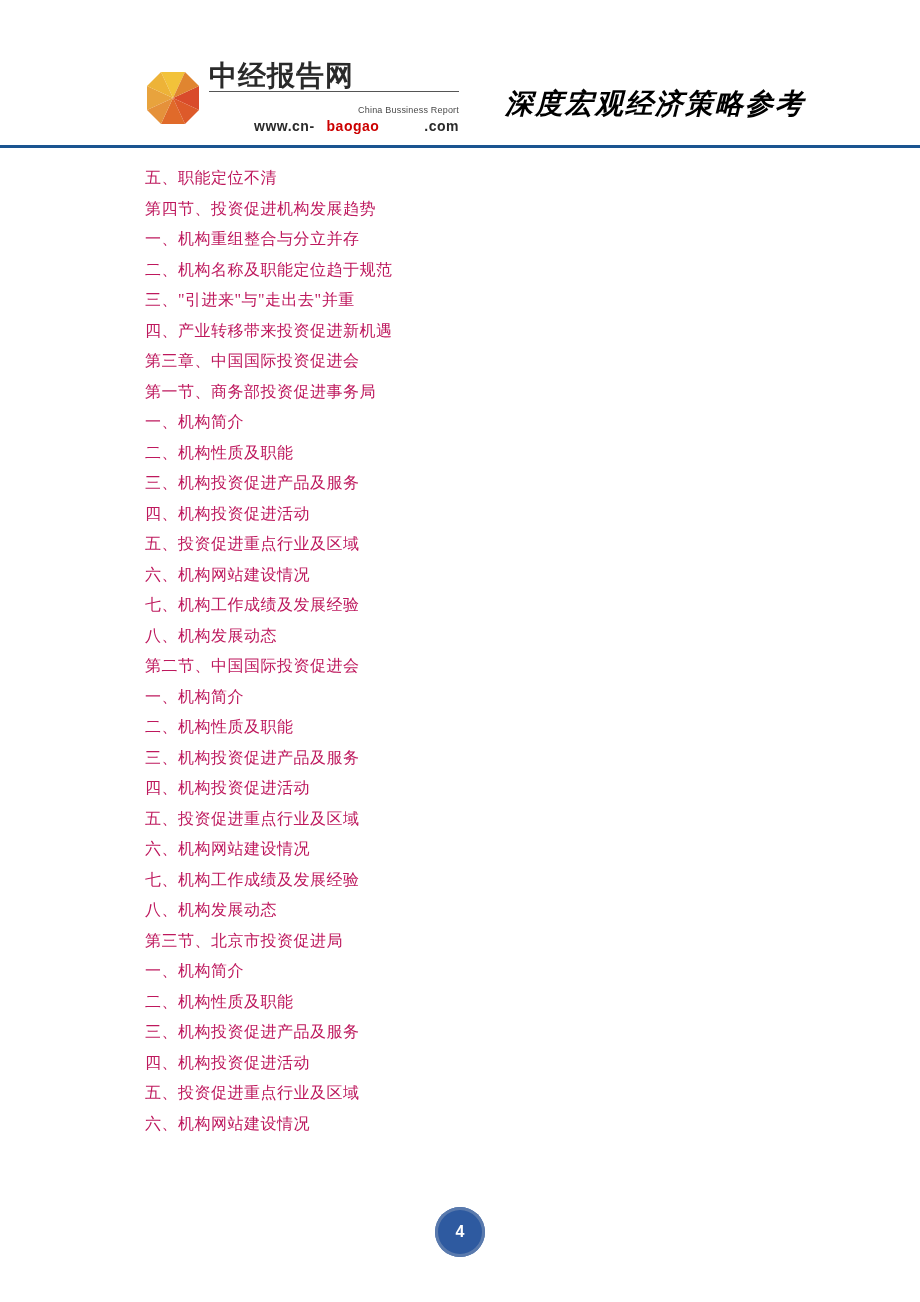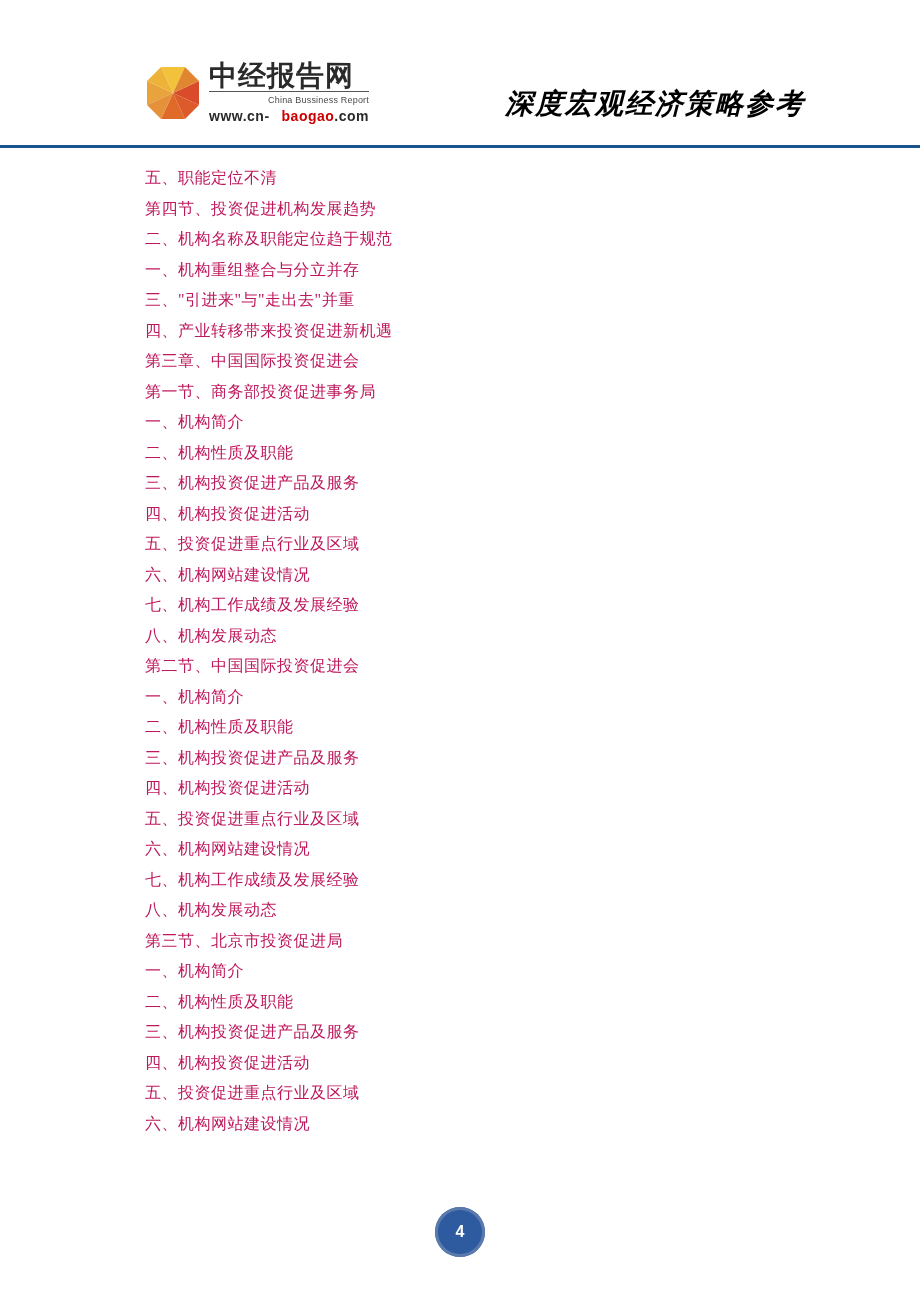--- a/index.html
+++ b/index.html
@@ -37,30 +37,30 @@
       letter-spacing: 1px;
       line-height: 1;
     }
     .logo-text-en {
       font-size: 9px;
       color: #4a4a4a;
       margin-top: 1px;
       letter-spacing: 0.2px;
       text-align: right;
       border-top: 1px solid #555;
-      padding-top: 3px;
+      padding-top: 13px;
     }
     .logo-url {
       font-family: Arial, sans-serif;
       font-size: 14px;
       font-weight: bold;
       letter-spacing: 0.5px;
       margin-top: 3px;
     }
-    .logo-url .g { color: #2a2a2a; }
+    .logo-url .g { color: #2a2a2a; margin-left: 45px; }
     .logo-url .r { color: #c00; padding-left: 12px; }
     .header-right {
       position: absolute;
       right: 115px;
       top: 85px;
       font-family: "STXingkai", "KaiTi", "STKaiti", cursive;
       font-size: 28px;
       font-weight: 600;
       color: #000;
       font-style: italic;
@@ -119,22 +119,22 @@
         <span class="g">www.cn-</span><span class="r">baogao</span><span class="g">.com</span>
       </div>
     </div>
   </div>
   <div class="header-right">深度宏观经济策略参考</div>
 </div>
 
 <div class="content">
   <div class="line">五、职能定位不清</div>
   <div class="line">第四节、投资促进机构发展趋势</div>
+  <div class="line">一、机构重组整合与分立并存</div>
   <div class="line">二、机构名称及职能定位趋于规范</div>
-  <div class="line">一、机构重组整合与分立并存</div>
   <div class="line">三、"引进来"与"走出去"并重</div>
   <div class="line">四、产业转移带来投资促进新机遇</div>
   <div class="line">第三章、中国国际投资促进会</div>
   <div class="line">第一节、商务部投资促进事务局</div>
   <div class="line">一、机构简介</div>
   <div class="line">二、机构性质及职能</div>
   <div class="line">三、机构投资促进产品及服务</div>
   <div class="line">四、机构投资促进活动</div>
   <div class="line">五、投资促进重点行业及区域</div>
   <div class="line">六、机构网站建设情况</div>

